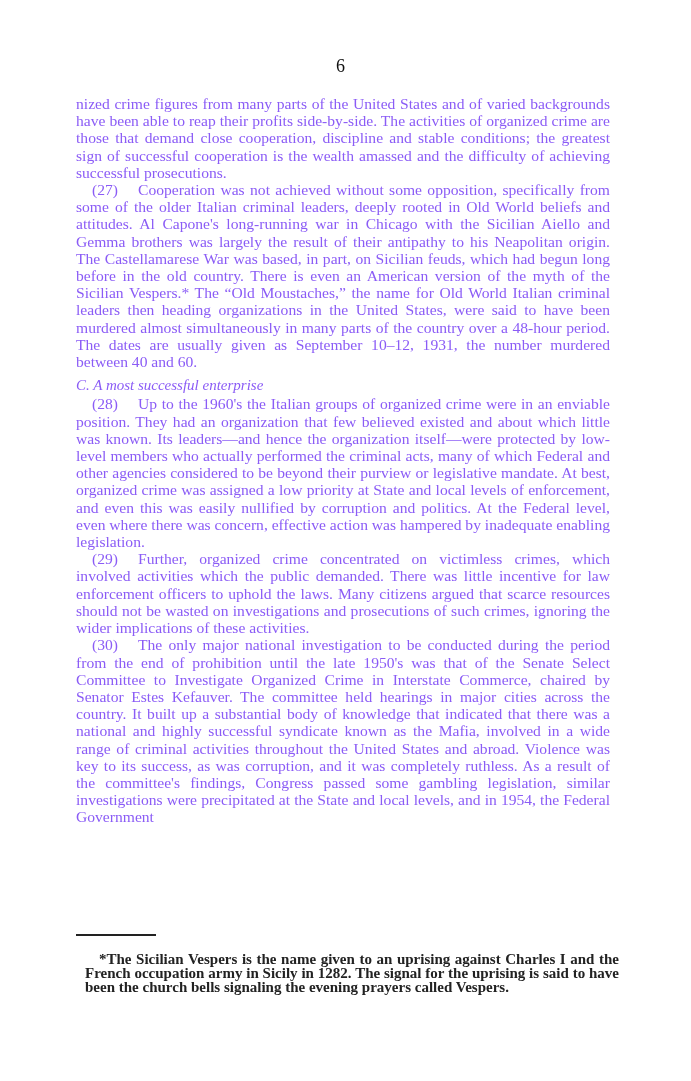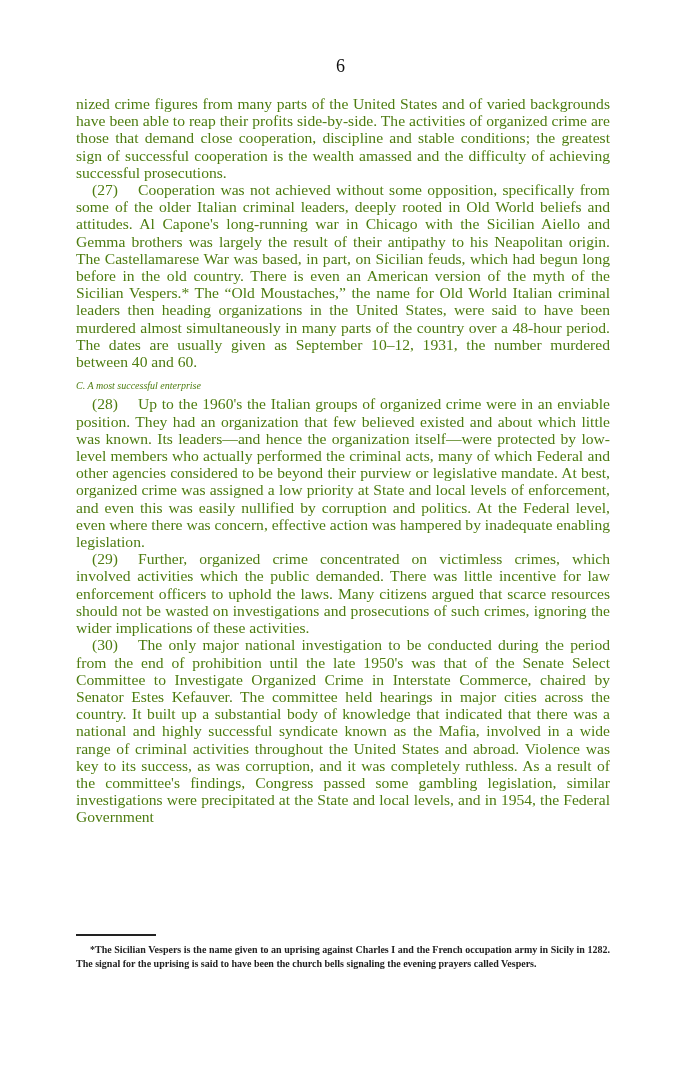--- a/index.html
+++ b/index.html
@@ -5,37 +5,37 @@
   html, body { margin: 0; padding: 0; background: #ffffff; }
   body { width: 691px; height: 1081px; position: relative; overflow: hidden; }
   .page { position: absolute; left: 0; top: 0; width: 691px; height: 1081px; background: #ffffff; }
   .page-number {
     position: absolute; top: 56px; left: 0; width: 681px; text-align: center;
     font-family: "Liberation Serif", "DejaVu Serif", serif; font-size: 18px; color: #111;
   }
   .body-text {
     position: absolute; left: 76px; top: 95px; width: 534px;
     font-family: "Liberation Serif", "DejaVu Serif", serif;
-    font-size: 15.6px; line-height: 17.2px; color: #4d7c0f;
+    font-size: 15.6px; line-height: 17.2px; color: #8b5cf6;
     text-align: justify; hyphens: manual;
   }
   .para { margin: 0; text-align: justify; text-align-last: left; }
   .para .num { display: inline-block; width: 46px; margin-left: 16px; }
   .section-heading {
-    margin: 7px 0 1px 0; font-style: italic; font-size: 10px; line-height: 17.2px;
+    margin: 7px 0 1px 0; font-style: italic; font-size: 15px; line-height: 17.2px;
   }
   .footnote-rule {
     position: absolute; left: 76px; top: 934px; width: 80px; height: 0;
     border-top: 2px solid #222;
   }
   .footnote {
     position: absolute; left: 76px; top: 943px; width: 534px;
     font-family: "Liberation Serif", "DejaVu Serif", serif; font-weight: bold;
-    font-size: 10px; line-height: 14px; color: #222;
-    text-align: justify; text-align-last: left; text-indent: 14px; margin: 0;
+    font-size: 15px; line-height: 14px; color: #222;
+    text-align: justify; text-align-last: left; text-indent: 14px; margin: 9px;
   }
 </style>
 </head>
 <body>
 
 <div class="page">
   <div class="page-number">6</div>
 
   <div class="body-text">
     <p class="para">

